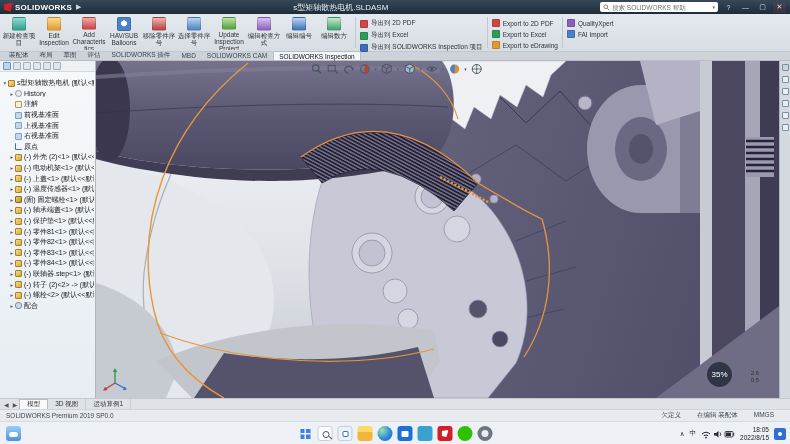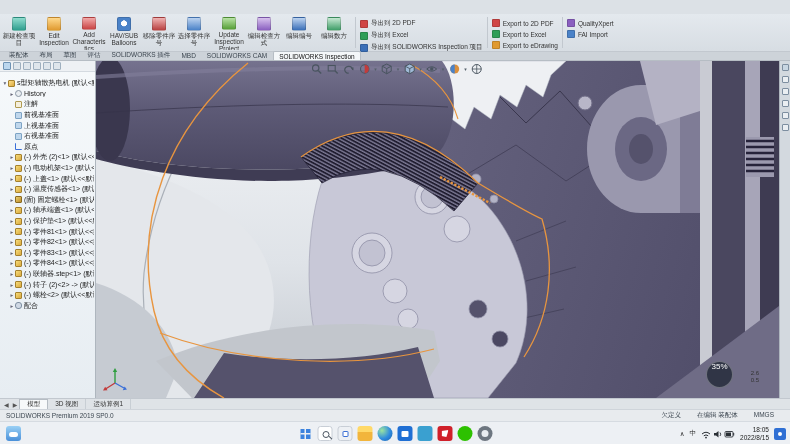--- a/index.html
+++ b/index.html
@@ -67,21 +67,21 @@
 .ticon.part{background:linear-gradient(135deg,#f7dc7a,#d9a940);border:1px solid #a5812d}
 .ticon.partfix{background:linear-gradient(135deg,#e8cc6a,#c09030);border:1px solid #8a6a20}
 .ticon.mates{background:#cfd8e4;border:1px solid #7d8ea0;border-radius:3px}
 
 
 #viewport{position:absolute;left:96px;top:61px;width:683px;height:337px;overflow:hidden;background:#dfe3e8;z-index:10}
 #hud{position:absolute;top:1px;left:44%;transform:translateX(-50%);display:flex;gap:4px;align-items:center;padding:1px 4px}
 .hudbtn{width:12px;height:12px;display:block}
 .hudbtn svg{width:12px;height:12px;display:block}
 .hudcaret{font-size:5px;color:#55606a}
-#zoombadge{position:absolute;right:46px;bottom:10px;width:27px;height:27px;border-radius:50%;background:rgba(40,45,62,.88);border:1px solid rgba(255,255,255,.3);color:#fff;font-size:8px;display:flex;justify-content:center}
+#zoombadge{position:absolute;right:46px;bottom:10px;width:27px;height:27px;border-radius:50%;background:rgba(40,45,62,.88);border:1px solid rgba(255,255,255,.3);color:#fff;font-size:8px;display:flex;align-items:center;justify-content:center}
 #zoomreadout{position:absolute;right:20px;bottom:14px;font-size:6px;color:#333;line-height:7px}
 #triad{position:absolute;left:6px;bottom:6px}
 
 
 #rstrip{position:absolute;left:779px;top:61px;width:11px;height:337px;background:#d3d9df;border-left:1px solid #aeb6be;display:flex;flex-direction:column;align-items:center;padding-top:3px;gap:5px;z-index:20}
 .rsicon{width:7px;height:7px;border:1px solid #7d8ea0;border-radius:1px;background:#eaeef2}
 .rsicon.first{background:#c8d6e2}
 
 
 #mtabs{position:absolute;left:0;top:398px;width:790px;height:11px;background:#dfe3e7;border-top:1px solid #c2c8cf;display:flex;align-items:center;font-size:6.5px;color:#333;padding-left:2px;z-index:30}
@@ -124,20 +124,40 @@
 .traytxt{font-size:6.5px;color:#222}
 #tbclock{text-align:right;font-size:6.5px;line-height:8px;color:#222}
 #tbnotif{width:12px;height:12px;background:#2f6fd4;border-radius:2px;position:relative}
 #tbnotif::before{content:"";position:absolute;inset:4px;background:#fff;border-radius:50%}
 </style>
 </head>
 <body>
 
 <div id="app">
 
+  <div id="titlebar">
+    <div id="logo">
+      <span class="flag"></span>
+      <span class="lname">SOLIDWORKS</span>
+    </div>
+    <span id="menu-arrow">▶</span>
+    <span id="doctitle">s型矩轴散热电机.SLDASM</span>
+    <div id="searchbox">
+      <svg width="7" height="7" viewBox="0 0 8 8">
+          <circle cx="3.2" cy="3.2" r="2.2" fill="none" stroke="#777" stroke-width="1"></circle>
+          <line x1="5" y1="5" x2="7.2" y2="7.2" stroke="#777" stroke-width="1"></line>
+        </svg>
+      <input placeholder="搜索 SOLIDWORKS 帮助" style="">
+      <span class="caret">▾</span>
+    </div>
+    <span class="winbtn">?</span>
+    <span class="winbtn">—</span>
+    <span class="winbtn">▢</span>
+    <span class="winbtn" id="win-close">✕</span>
+  </div>
 
   <div id="ribbon">
     <div id="rbtns">
 
     <div class="rbtn">
         <span class="ricon ri-new"></span>
         <span class="rlabel">新建检查项目</span>
       </div>
         <div class="rbtn">
         <span class="ricon ri-edit"></span>

